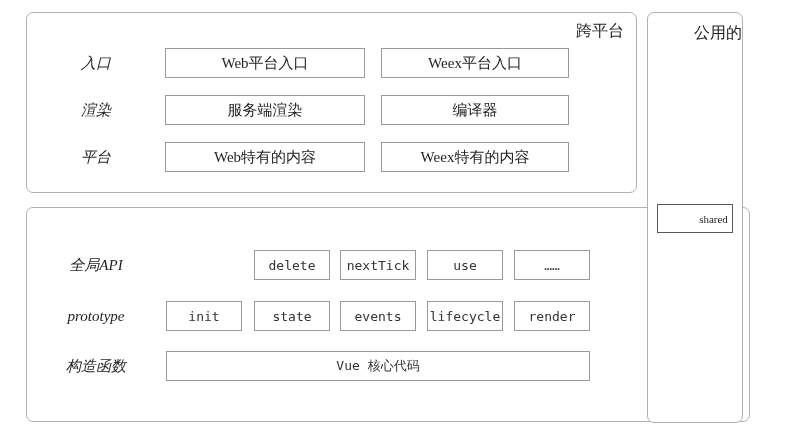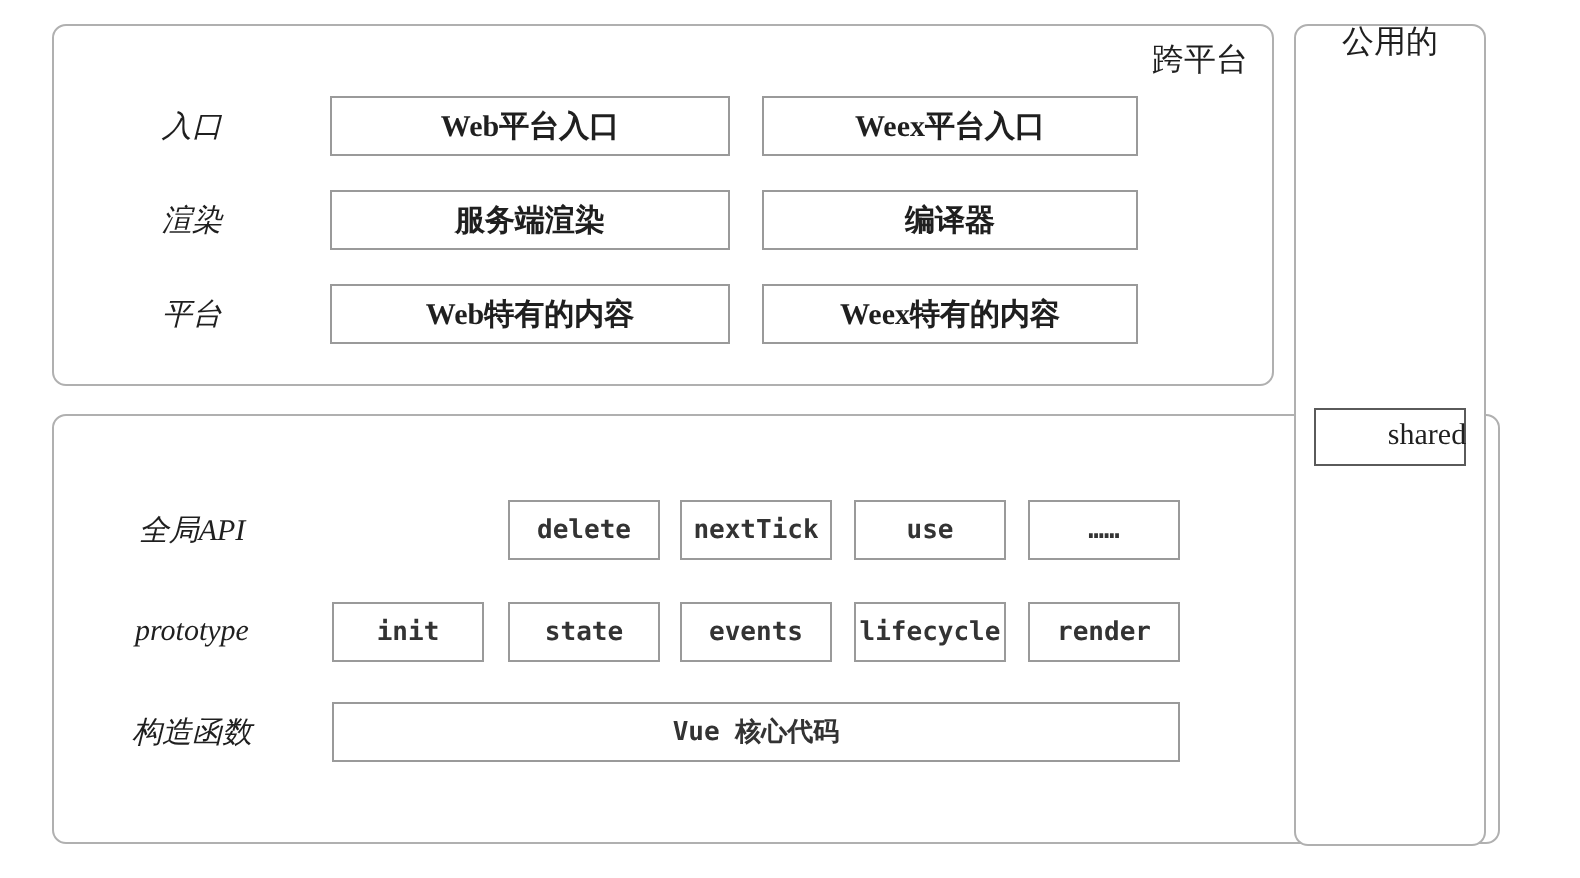--- a/index.html
+++ b/index.html
@@ -31,22 +31,22 @@
   .panel-shared{ left: 647px; top: 12px; width: 96px;  height: 411px; }
   .panel-title {
     position: absolute;
     top: 9px; right: 12px;
     font-size: 16px;
     line-height: 18px;
     white-space: nowrap;
   }
   .panel-title-center {
     position: absolute;
-    top: 0; left: 0; right: 0;
-    text-align: center;
+    top: 11px; left: 0; right: 0;
+    text-align: right;
     font-size: 16px;
     line-height: 18px;
   }
   .row { position: absolute; left: 0; width: 100%; height: 30px; }
   .row-label {
     position: absolute;
     left: 24px; top: 0;
     width: 90px; height: 30px;
     display: flex; align-items: center; justify-content: center;
     font-size: 15px;
@@ -55,42 +55,41 @@
   }
   .cell {
     position: absolute; top: 0;
     height: 30px;
     border: 1px solid var(--box-border);
     background: var(--background);
     display: flex; align-items: center; justify-content: center;
     font-size: 15px;
     white-space: nowrap;
     overflow: hidden;
-    font-weight: bold;
   }
   .col-a1 { left: 138px; width: 200px; }
   .col-a2 { left: 354px; width: 188px; }
   .code {
     font-family: "DejaVu Sans Mono", "Liberation Mono", monospace;
     font-size: 13px;
     color: var(--code-text);
   }
   .col-b1 { left: 139px; width: 76px; }
   .col-b2 { left: 227px; width: 76px; }
   .col-b3 { left: 313px; width: 76px; }
   .col-b4 { left: 400px; width: 76px; }
   .col-b5 { left: 487px; width: 76px; }
   .vue-cell { left: 139px; width: 424px; }
   .shared-box {
     position: absolute;
     left: 9px; top: 191px;
     width: 76px; height: 29px;
     border: 1px solid var(--shared-box-border);
     display: flex; align-items: center; justify-content: center;
-    font-size: 15px;
+    font-size: 11px;
     padding-left: 37px;
   }
 </style>
 </head>
 <body>
 
 <div class="canvas">
 
   <section class="panel panel-cross">
     <div class="panel-title">跨平台</div>

